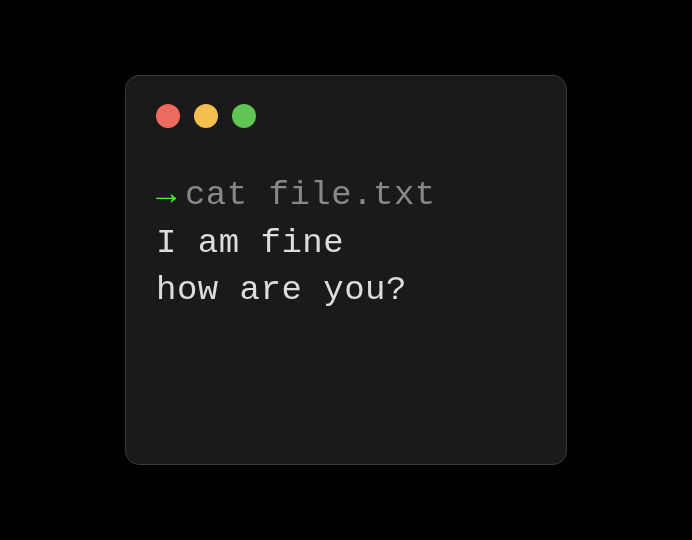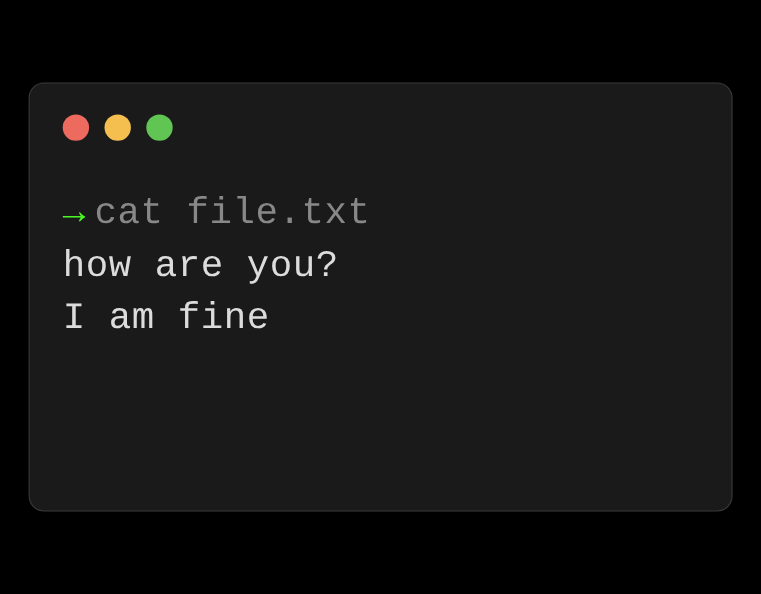--- a/index.html
+++ b/index.html
@@ -10,21 +10,21 @@
     body {
       width: 692px;
       height: 540px;
       background: #000000;
       display: flex;
       align-items: center;
       justify-content: center;
       font-family: "SF Mono", "Menlo", "Consolas", "Courier New", monospace;
     }
     .terminal-window {
-      width: 640px;
+      width: 442px;
       height: 390px;
       background: #1a1a1a;
       border: 1px solid #3a3a3a;
       border-radius: 14px;
       box-shadow: 10px 14px 30px rgba(0,0,0,0.6);
       padding: 28px 30px;
       position: relative;
     }
     .titlebar {
       display: flex;
@@ -66,16 +66,16 @@
 <div class="terminal-window">
   <div class="titlebar">
     <div class="traffic-light red"></div>
     <div class="traffic-light yellow"></div>
     <div class="traffic-light green"></div>
   </div>
   <div class="terminal-body">
     <div class="prompt-line">
       <span class="prompt-arrow">→</span><span class="command">cat file.txt</span>
     </div>
+    <div class="output">I am fine</div>
     <div class="output">how are you?</div>
-    <div class="output">I am fine</div>
   </div>
 </div>
 
 </body></html>

